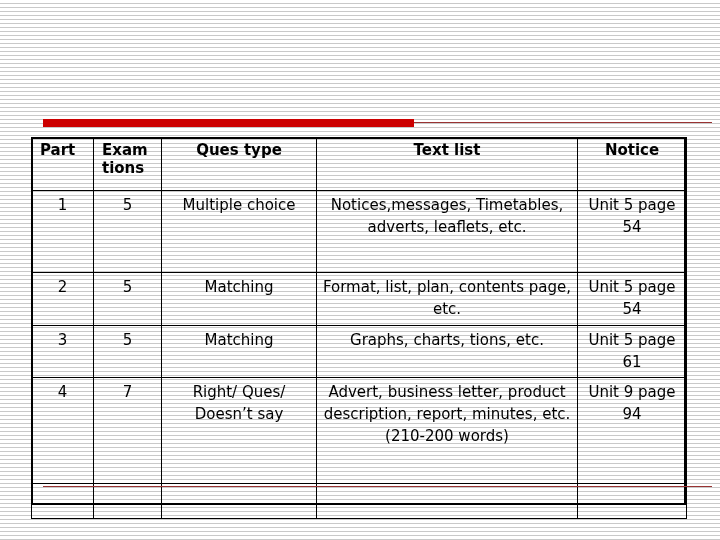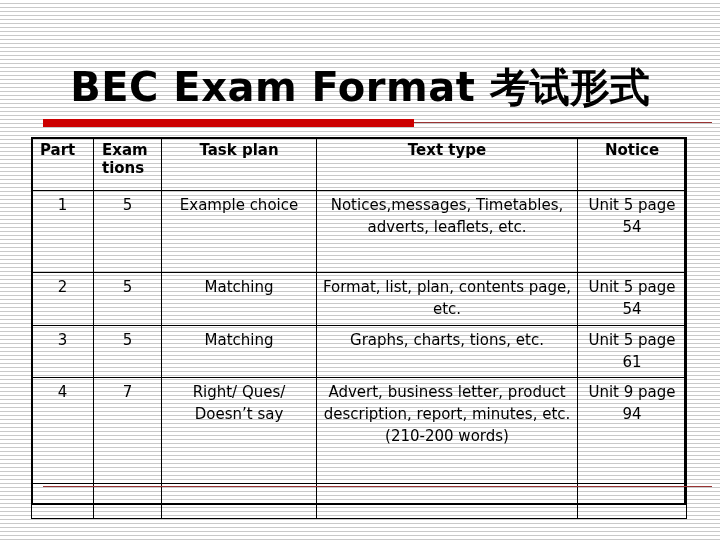--- a/index.html
+++ b/index.html
@@ -131,49 +131,46 @@
     width: 669px;
     height: 1px;
     background-color: #993333;
   }
 </style>
 </head>
 <body>
 
 <div id="slide">
 
-  <div id="title">
-    <span>BEC  Exam Format </span><span class="cjk">考试形式</span>
-  </div>
 
   <div id="rule-thin"></div>
   <div id="rule-thick"></div>
 
   <table id="fmt-table">
     <colgroup>
       <col class="col-part">
       <col class="col-ques">
       <col class="col-task">
       <col class="col-text">
       <col class="col-example">
     </colgroup>
     <thead>
       <tr class="r-head">
         <th class="lead">Part</th>
         <th class="lead">Exam tions</th>
-        <th>Task plan</th>
-        <th>Text type</th>
+        <th>Ques type</th>
+        <th>Text list</th>
         <th>Notice</th>
       </tr>
     </thead>
     <tbody>
       <tr class="r1">
         <td>1</td>
         <td>5</td>
-        <td>Example choice</td>
+        <td>Multiple choice</td>
         <td>Notices,messages, Timetables, adverts, leaflets, etc.</td>
         <td>Unit 5 page 54</td>
       </tr>
       <tr class="r2">
         <td>2</td>
         <td>5</td>
         <td>Matching</td>
         <td>Format, list, plan, contents page, etc.</td>
         <td>Unit 5 page 54</td>
       </tr>

